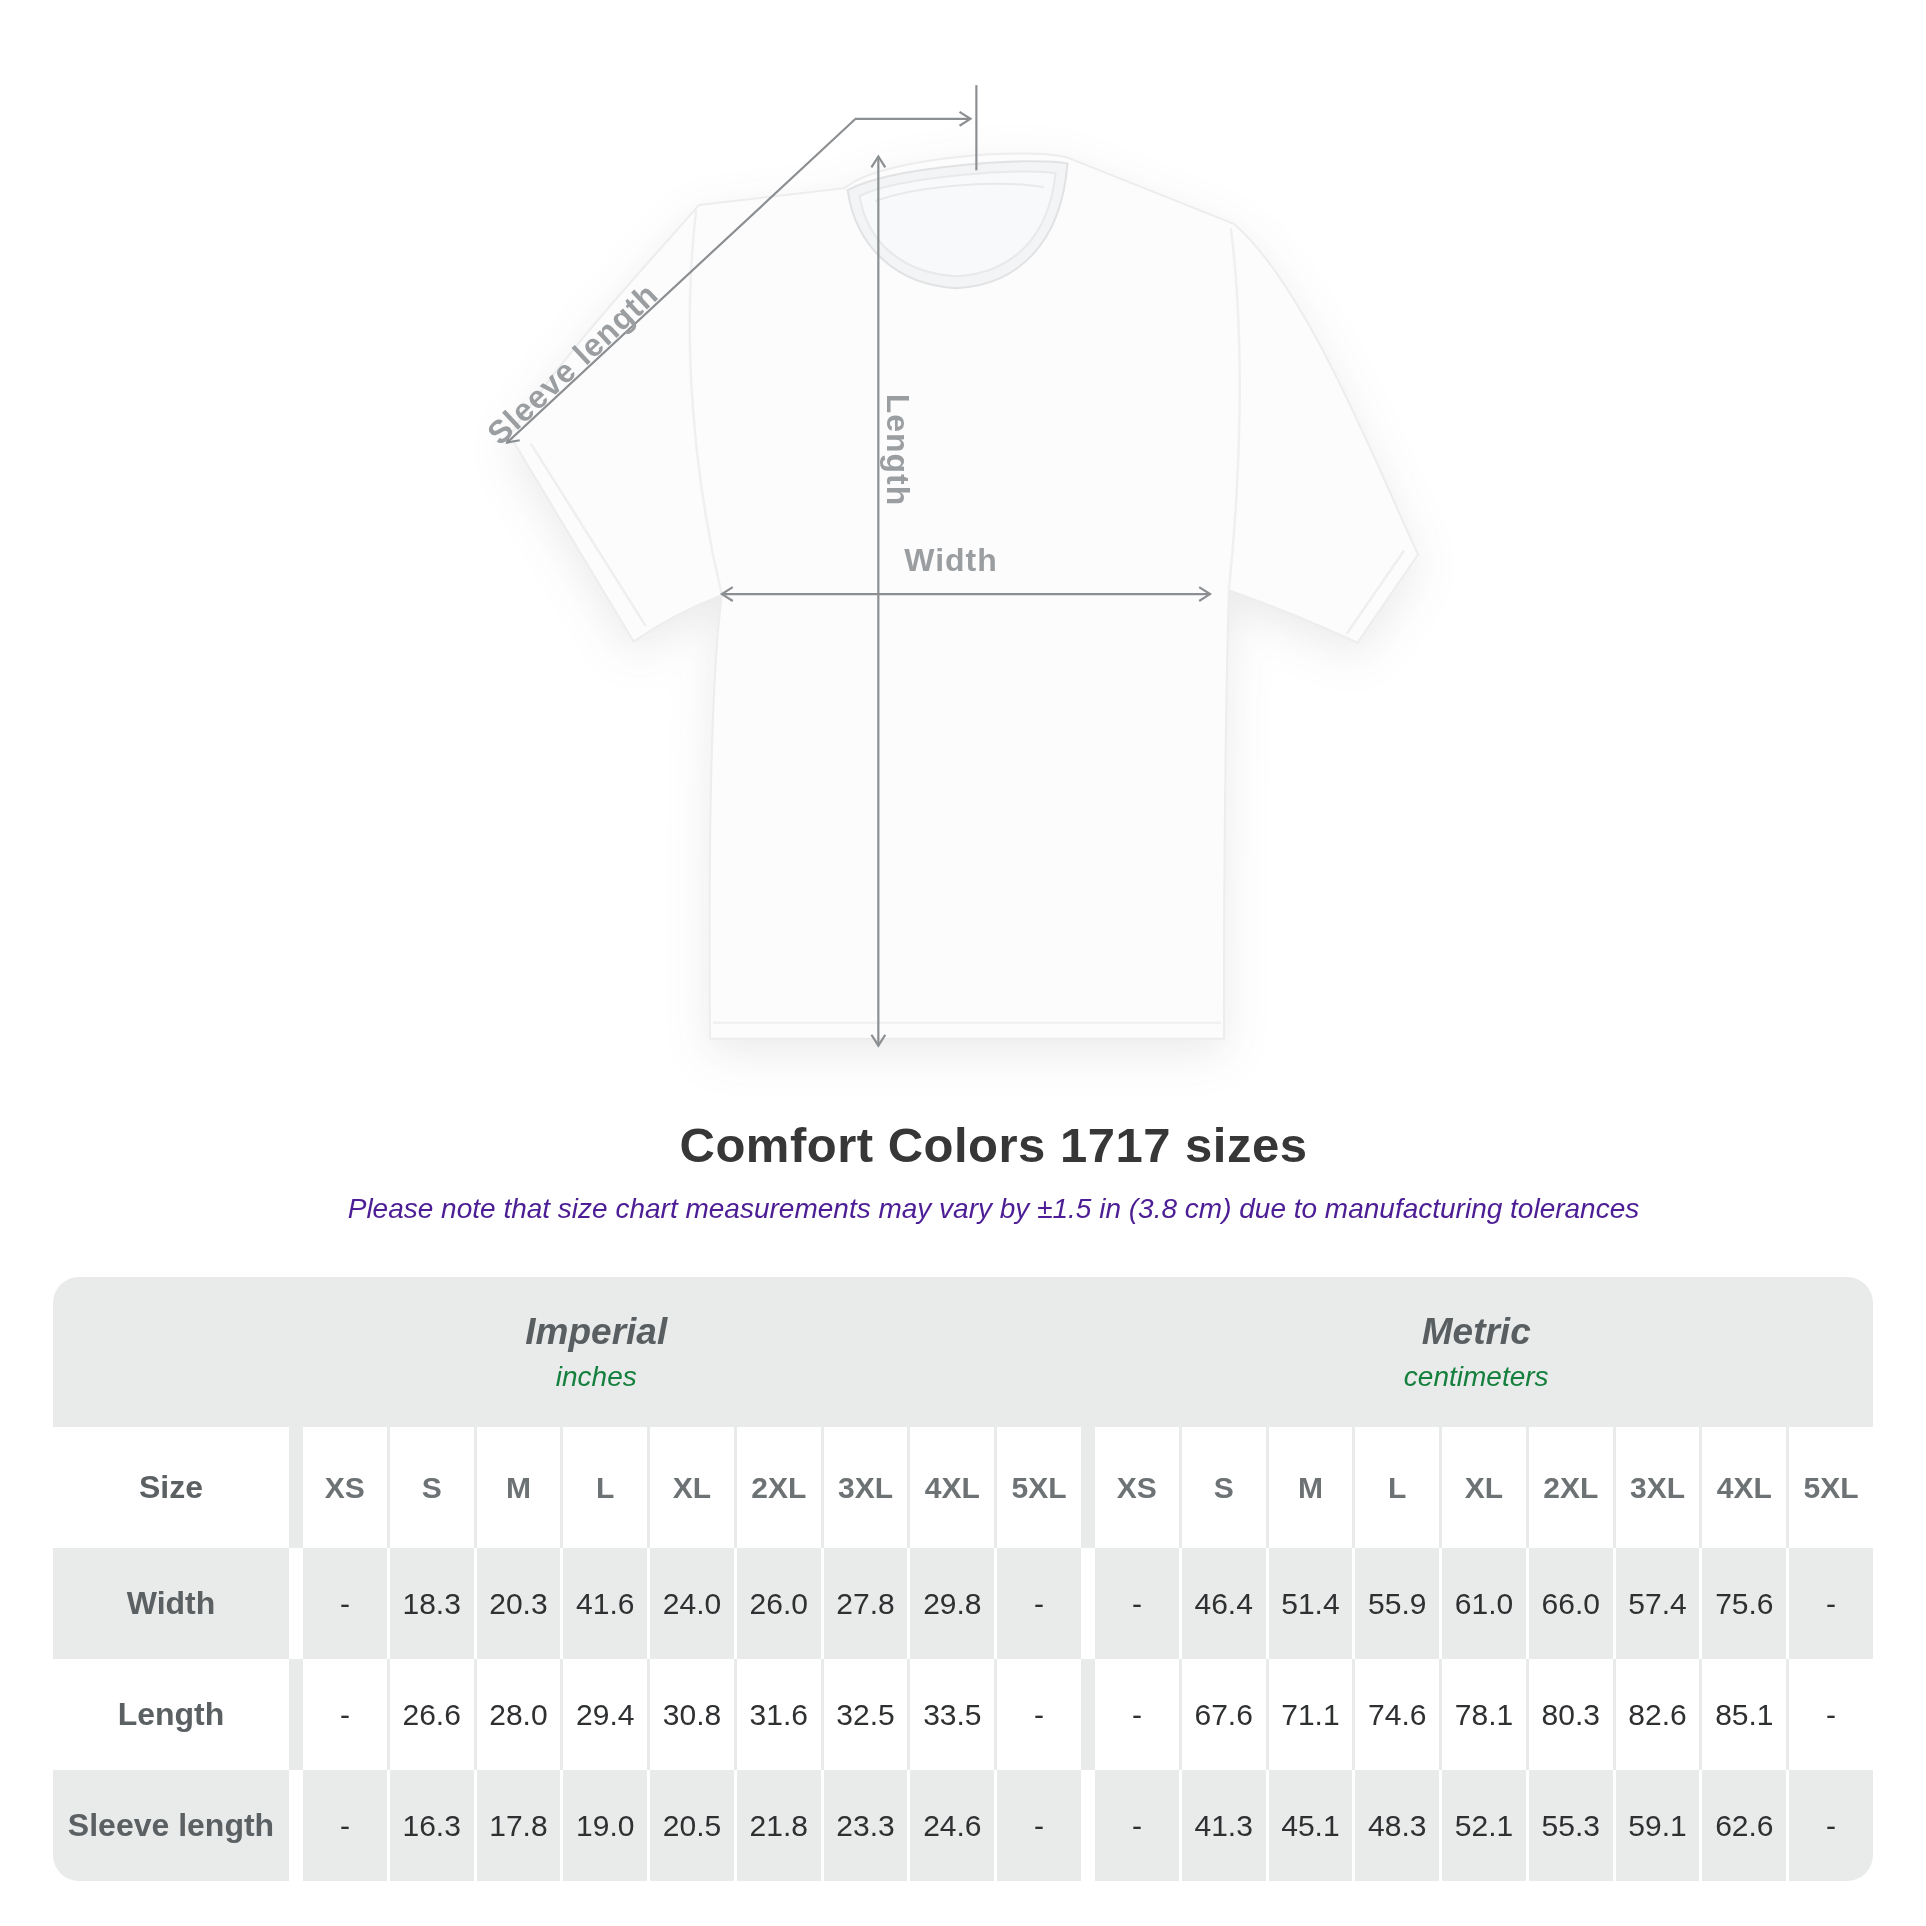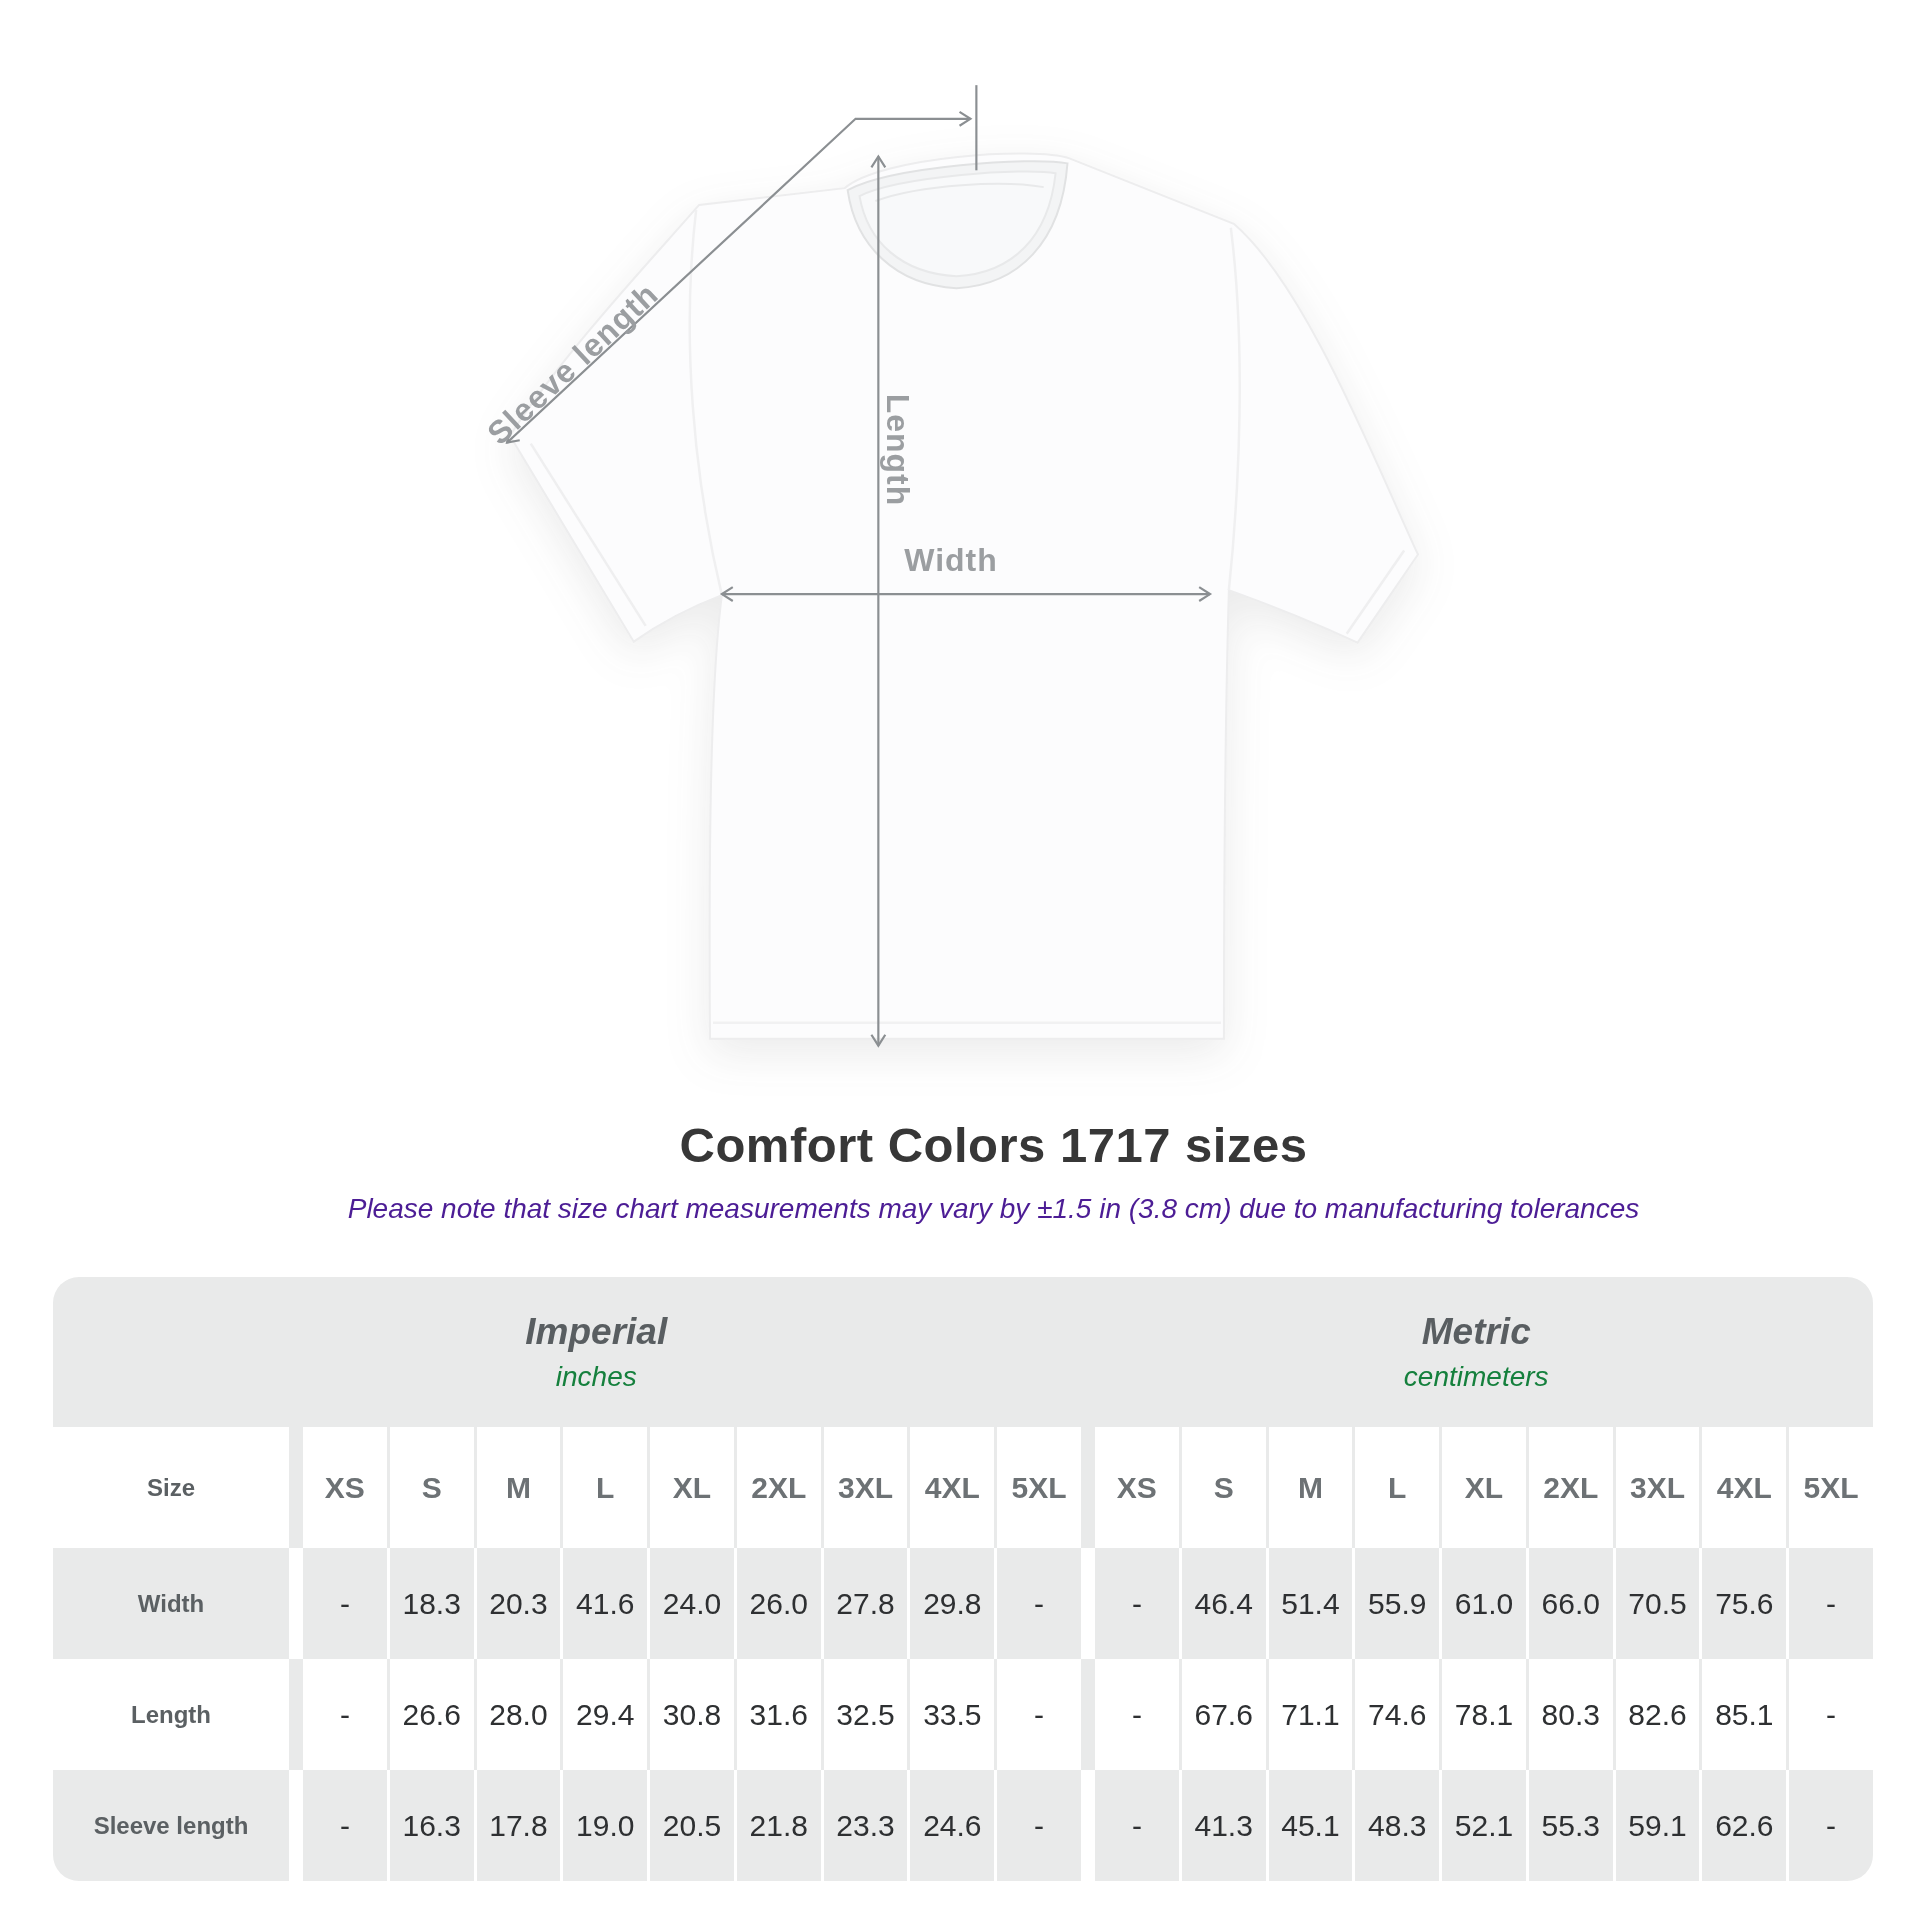--- a/index.html
+++ b/index.html
@@ -31,21 +31,21 @@
   .trow{display:grid;grid-template-columns:236px 8px repeat(9,1fr) 8px repeat(9,1fr);column-gap:3px;}
   .row-a{background:#e9eaea;}          
   .row-a > .cell{background:#ffffff;}
   .row-b{background:#ffffff;}          
   .row-b > .cell{background:#e9eaea;}
   .size-row{height:121px;}
   .data-row{height:111px;}
   .cell{display:flex;align-items:center;justify-content:center;}
   .spacer{background:transparent;}
   .size-cell{font-size:30px;font-weight:700;color:#6d7275;}
-  .label-cell{font-size:24px;font-weight:700;color:#5b6063;}
+  .label-cell{font-size:32px;font-weight:700;color:#5b6063;}
   .value-cell{font-size:30px;font-weight:400;color:#2e3032;}
 </style>
 </head>
 <body>
 
 <div class="page">
 
   <div class="diagram-wrap">
     <svg width="1927" height="1109" viewBox="0 0 1946 1120">
       <defs>
@@ -154,21 +154,21 @@
         <div class="cell value-cell">27.8</div>
         <div class="cell value-cell">29.8</div>
         <div class="cell value-cell">-</div>
         <div class="spacer"></div>
         <div class="cell value-cell">-</div>
         <div class="cell value-cell">46.4</div>
         <div class="cell value-cell">51.4</div>
         <div class="cell value-cell">55.9</div>
         <div class="cell value-cell">61.0</div>
         <div class="cell value-cell">66.0</div>
-        <div class="cell value-cell">70.5</div>
+        <div class="cell value-cell">57.4</div>
         <div class="cell value-cell">75.6</div>
         <div class="cell value-cell">-</div>
       </div>
     <div class="trow row-a data-row" id="row-1">
         <div class="cell label-cell">Length</div>
         <div class="spacer"></div>
         <div class="cell value-cell">-</div>
         <div class="cell value-cell">26.6</div>
         <div class="cell value-cell">28.0</div>
         <div class="cell value-cell">29.4</div>

